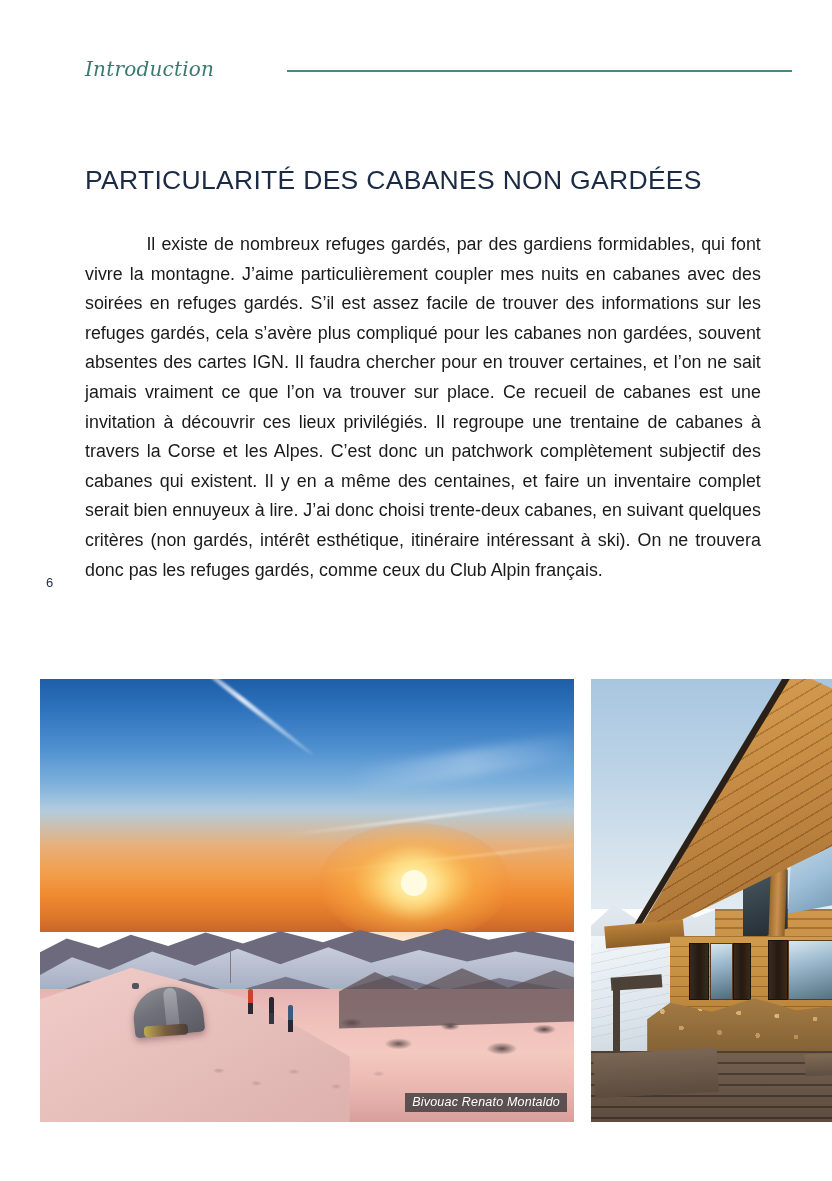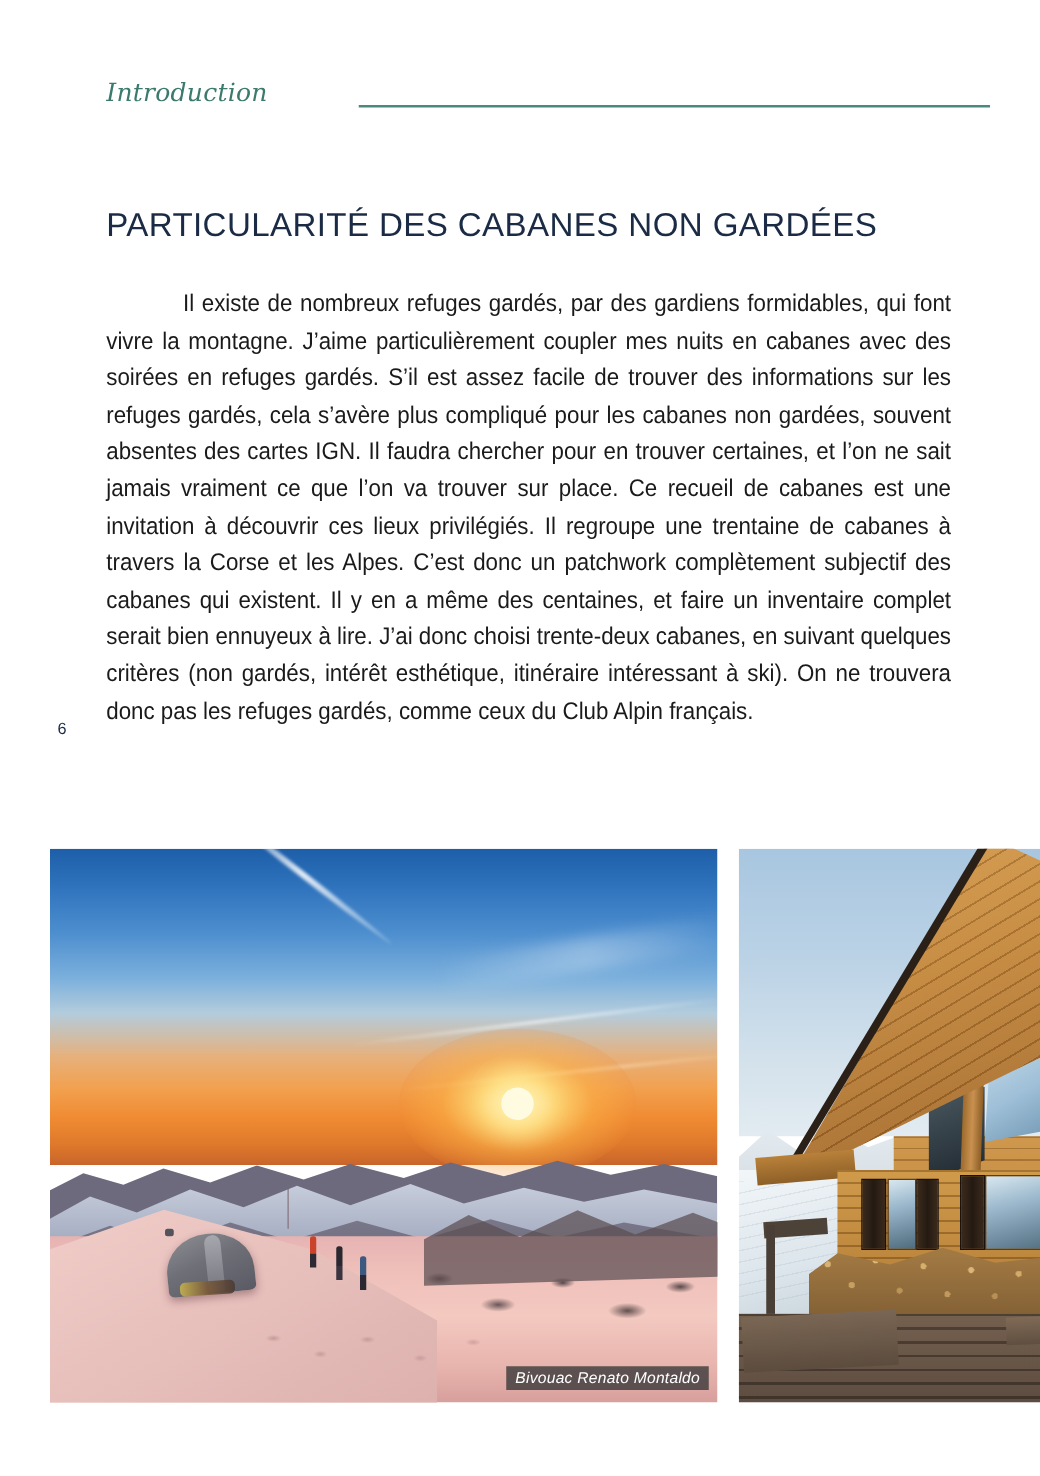--- a/index.html
+++ b/index.html
@@ -16,21 +16,21 @@
   }
 
   
   .running-head {
     position: absolute;
     left: 85px;
     top: 52px;
     width: 680px;
     height: 34px;
     display: flex;
-    align-items: flex-end;
+    align-items: center;
   }
   .running-head-label {
     font-family: "DejaVu Serif", serif;
     font-style: italic;
     font-size: 20px;
     color: #3b7a6d;
     letter-spacing: 0.2px;
     white-space: nowrap;
   }
   .running-head-rule {

